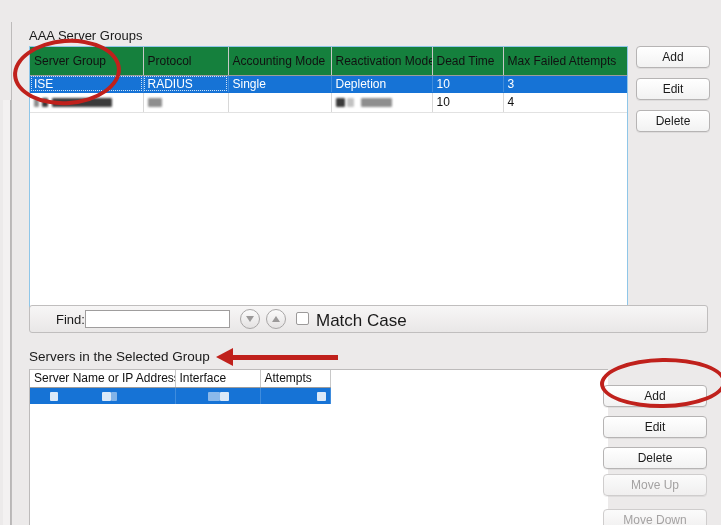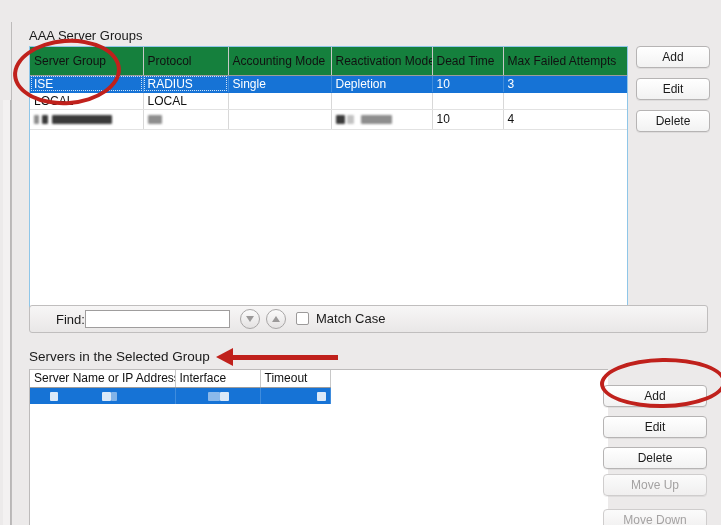--- a/index.html
+++ b/index.html
@@ -135,21 +135,21 @@
     display: flex; align-items: center; justify-content: center;
   }
   .tri { width: 0; height: 0; border-left: 4px solid transparent; border-right: 4px solid transparent; }
   .tri-down { border-top: 6px solid #9b9999; }
   .tri-up { border-bottom: 6px solid #9b9999; }
   .chk-box {
     position: absolute; top: 6px; width: 13px; height: 13px;
     background: #ffffff; border: 1px solid #9c9a9a; border-radius: 2px;
     box-sizing: border-box;
   }
-  .chk-label { position: absolute; top: 5px; font-size: 13px; color: #1a1a1a; }
+  .chk-label { position: absolute; top: 5px; font-size: 17px; color: #1a1a1a; }
 
   
   .lower-panel {
     position: absolute; left: 16px; top: 347px; width: 579px; height: 156px;
     background: #ffffff;
     border-left: 1px solid #bdbbbb; border-top: 1px solid #bdbbbb;
     box-sizing: border-box;
   }
   table.grid2 { border-collapse: collapse; width: 300px; table-layout: fixed; }
   table.grid2 th {
@@ -220,28 +220,20 @@
 
           <tr class="selected">
             <td class="focus-cell">ISE</td>
             <td class="focus-cell">RADIUS</td>
             <td>Single</td>
             <td>Depletion</td>
             <td>10</td>
             <td>3</td>
           </tr>
 
-          <tr>
-            <td>LOCAL</td>
-            <td>LOCAL</td>
-            <td></td>
-            <td></td>
-            <td></td>
-            <td></td>
-          </tr>
 
           <tr style="height:20px">
             <td>
               <span class="redact rd-mid" style="width:5px"></span><span class="redact rd-dark" style="width:6px;margin-left:3px"></span><span class="redact rd-dark" style="width:60px;margin-left:4px"></span>
             </td>
             <td>
               <span class="redact rd-mid" style="width:14px"></span>
             </td>
             <td></td>
             <td>
@@ -277,21 +269,21 @@
       <table class="grid2">
         <colgroup>
             <col style="width:145px">
             <col style="width:85px">
             <col style="width:70px">
           </colgroup>
         <thead>
           <tr>
             <th>Server Name or IP Address</th>
             <th>Interface</th>
-            <th>Timeout</th>
+            <th>Attempts</th>
           </tr>
         </thead>
         <tbody>
           <tr class="selected">
             <td>
               <span class="redact rd-white" style="width:8px;margin-left:16px"></span><span class="redact rd-white" style="width:9px;margin-left:44px"></span><span class="redact rd-white" style="width:6px;opacity:.55"></span>
             </td>
             <td>
               <span class="redact rd-white" style="width:12px;margin-left:28px;opacity:.6"></span><span class="redact rd-white" style="width:9px"></span>
             </td>

